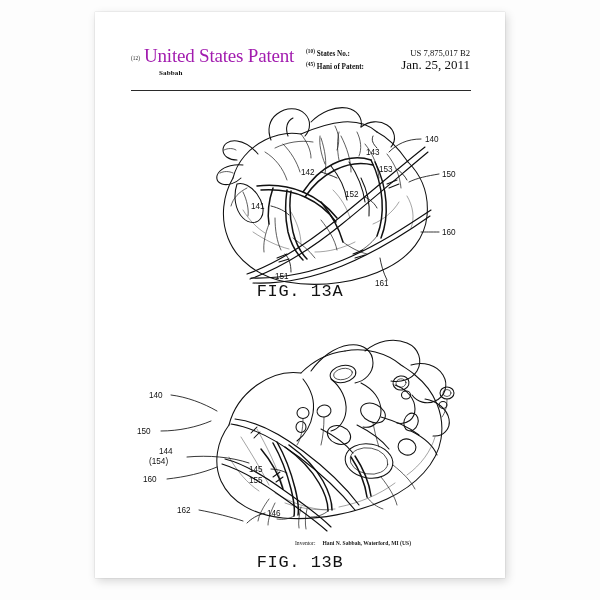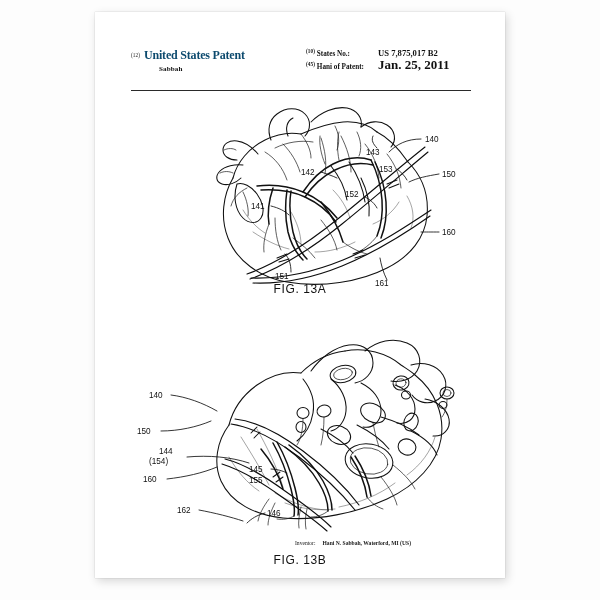--- a/index.html
+++ b/index.html
@@ -51,24 +51,24 @@
     top: 1px;
     width: 165px;
   }
   .kindcode {
     font-size: 5.2px;
     vertical-align: 2.5px;
     letter-spacing: 0.1px;
     color: #111;
   }
   .office-title {
-    font-size: 12px;
-    font-weight: bold;
+    font-size: 19px;
+    font-weight: normal;
     letter-spacing: -0.2px;
-    color: #0c4a6e;
+    color: #a21caf;
   }
   .surname {
     display: block;
     font-size: 7.1px;
     font-weight: bold;
     margin-left: 28px;
     margin-top: 1.5px;
     letter-spacing: 0.1px;
     color: #111;
   }
@@ -79,23 +79,23 @@
     font-weight: bold;
     color: #111;
     line-height: 10.5px;
   }
   .meta-label {
     width: 72px;
     white-space: nowrap;
   }
   .meta-value {
     font-size: 8.6px;
-    font-weight: bold;
+    font-weight: normal;
     white-space: nowrap;
-    text-align: left;
+    text-align: right;
     width: 92px;
   }
   .meta-value.small {
     font-size: 13px;
   }
 
   #header-rule {
     position: absolute;
     left: 36px;
     top: 78px;
@@ -110,22 +110,22 @@
   }
   #figure-13a { left: 30px; top: 80px;  width: 350px; height: 222px; }
   #figure-13b { left: 30px; top: 305px; width: 350px; height: 225px; }
 
   .fig-svg { display: block; width: 100%; height: 100%; }
 
   .fig-caption {
     position: absolute;
     width: 100%;
     text-align: center;
-    font-family: Liberation Sans, sans-serif;
-    font-size: 12px;
+    font-family: Liberation Mono, monospace;
+    font-size: 17px;
     letter-spacing: 0.6px;
     color: #111;
   }
   #caption-13a { left: 0; top: 190px; }
   #caption-13b { left: 0; top: 196px; margin-top: 40px; }
 
   
   #inventor-line {
     position: absolute;
     left: 200px;

